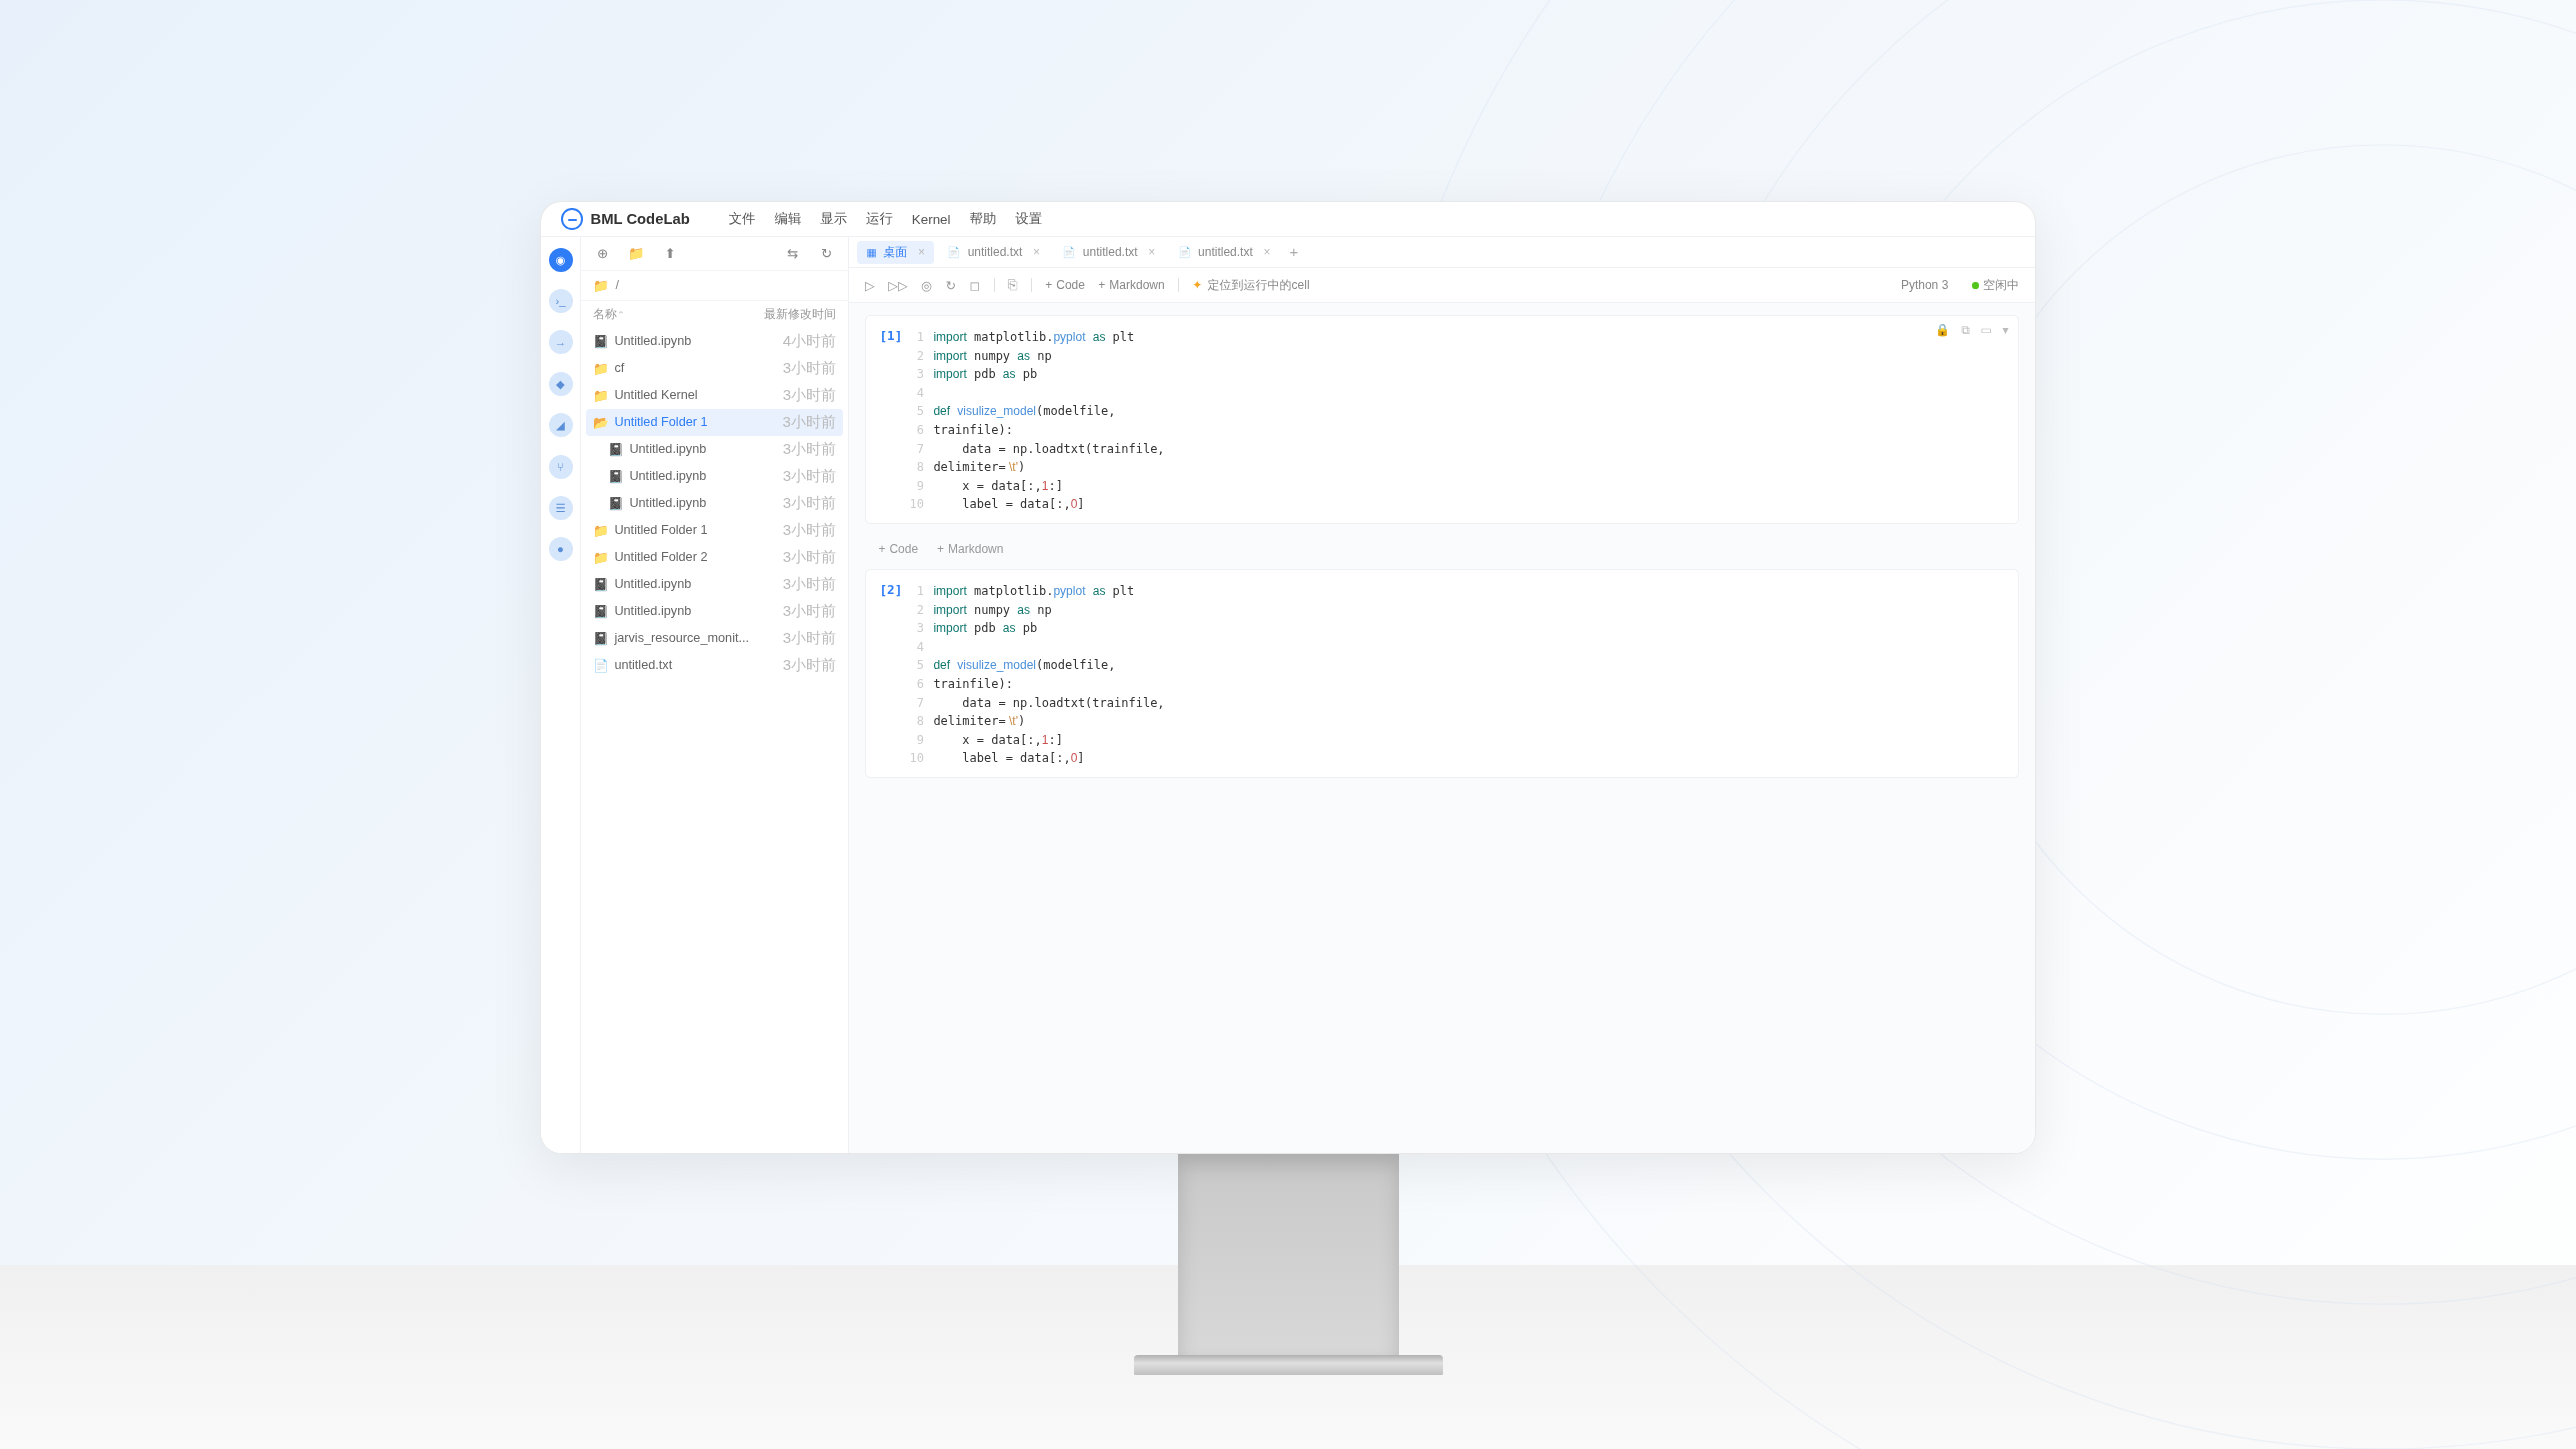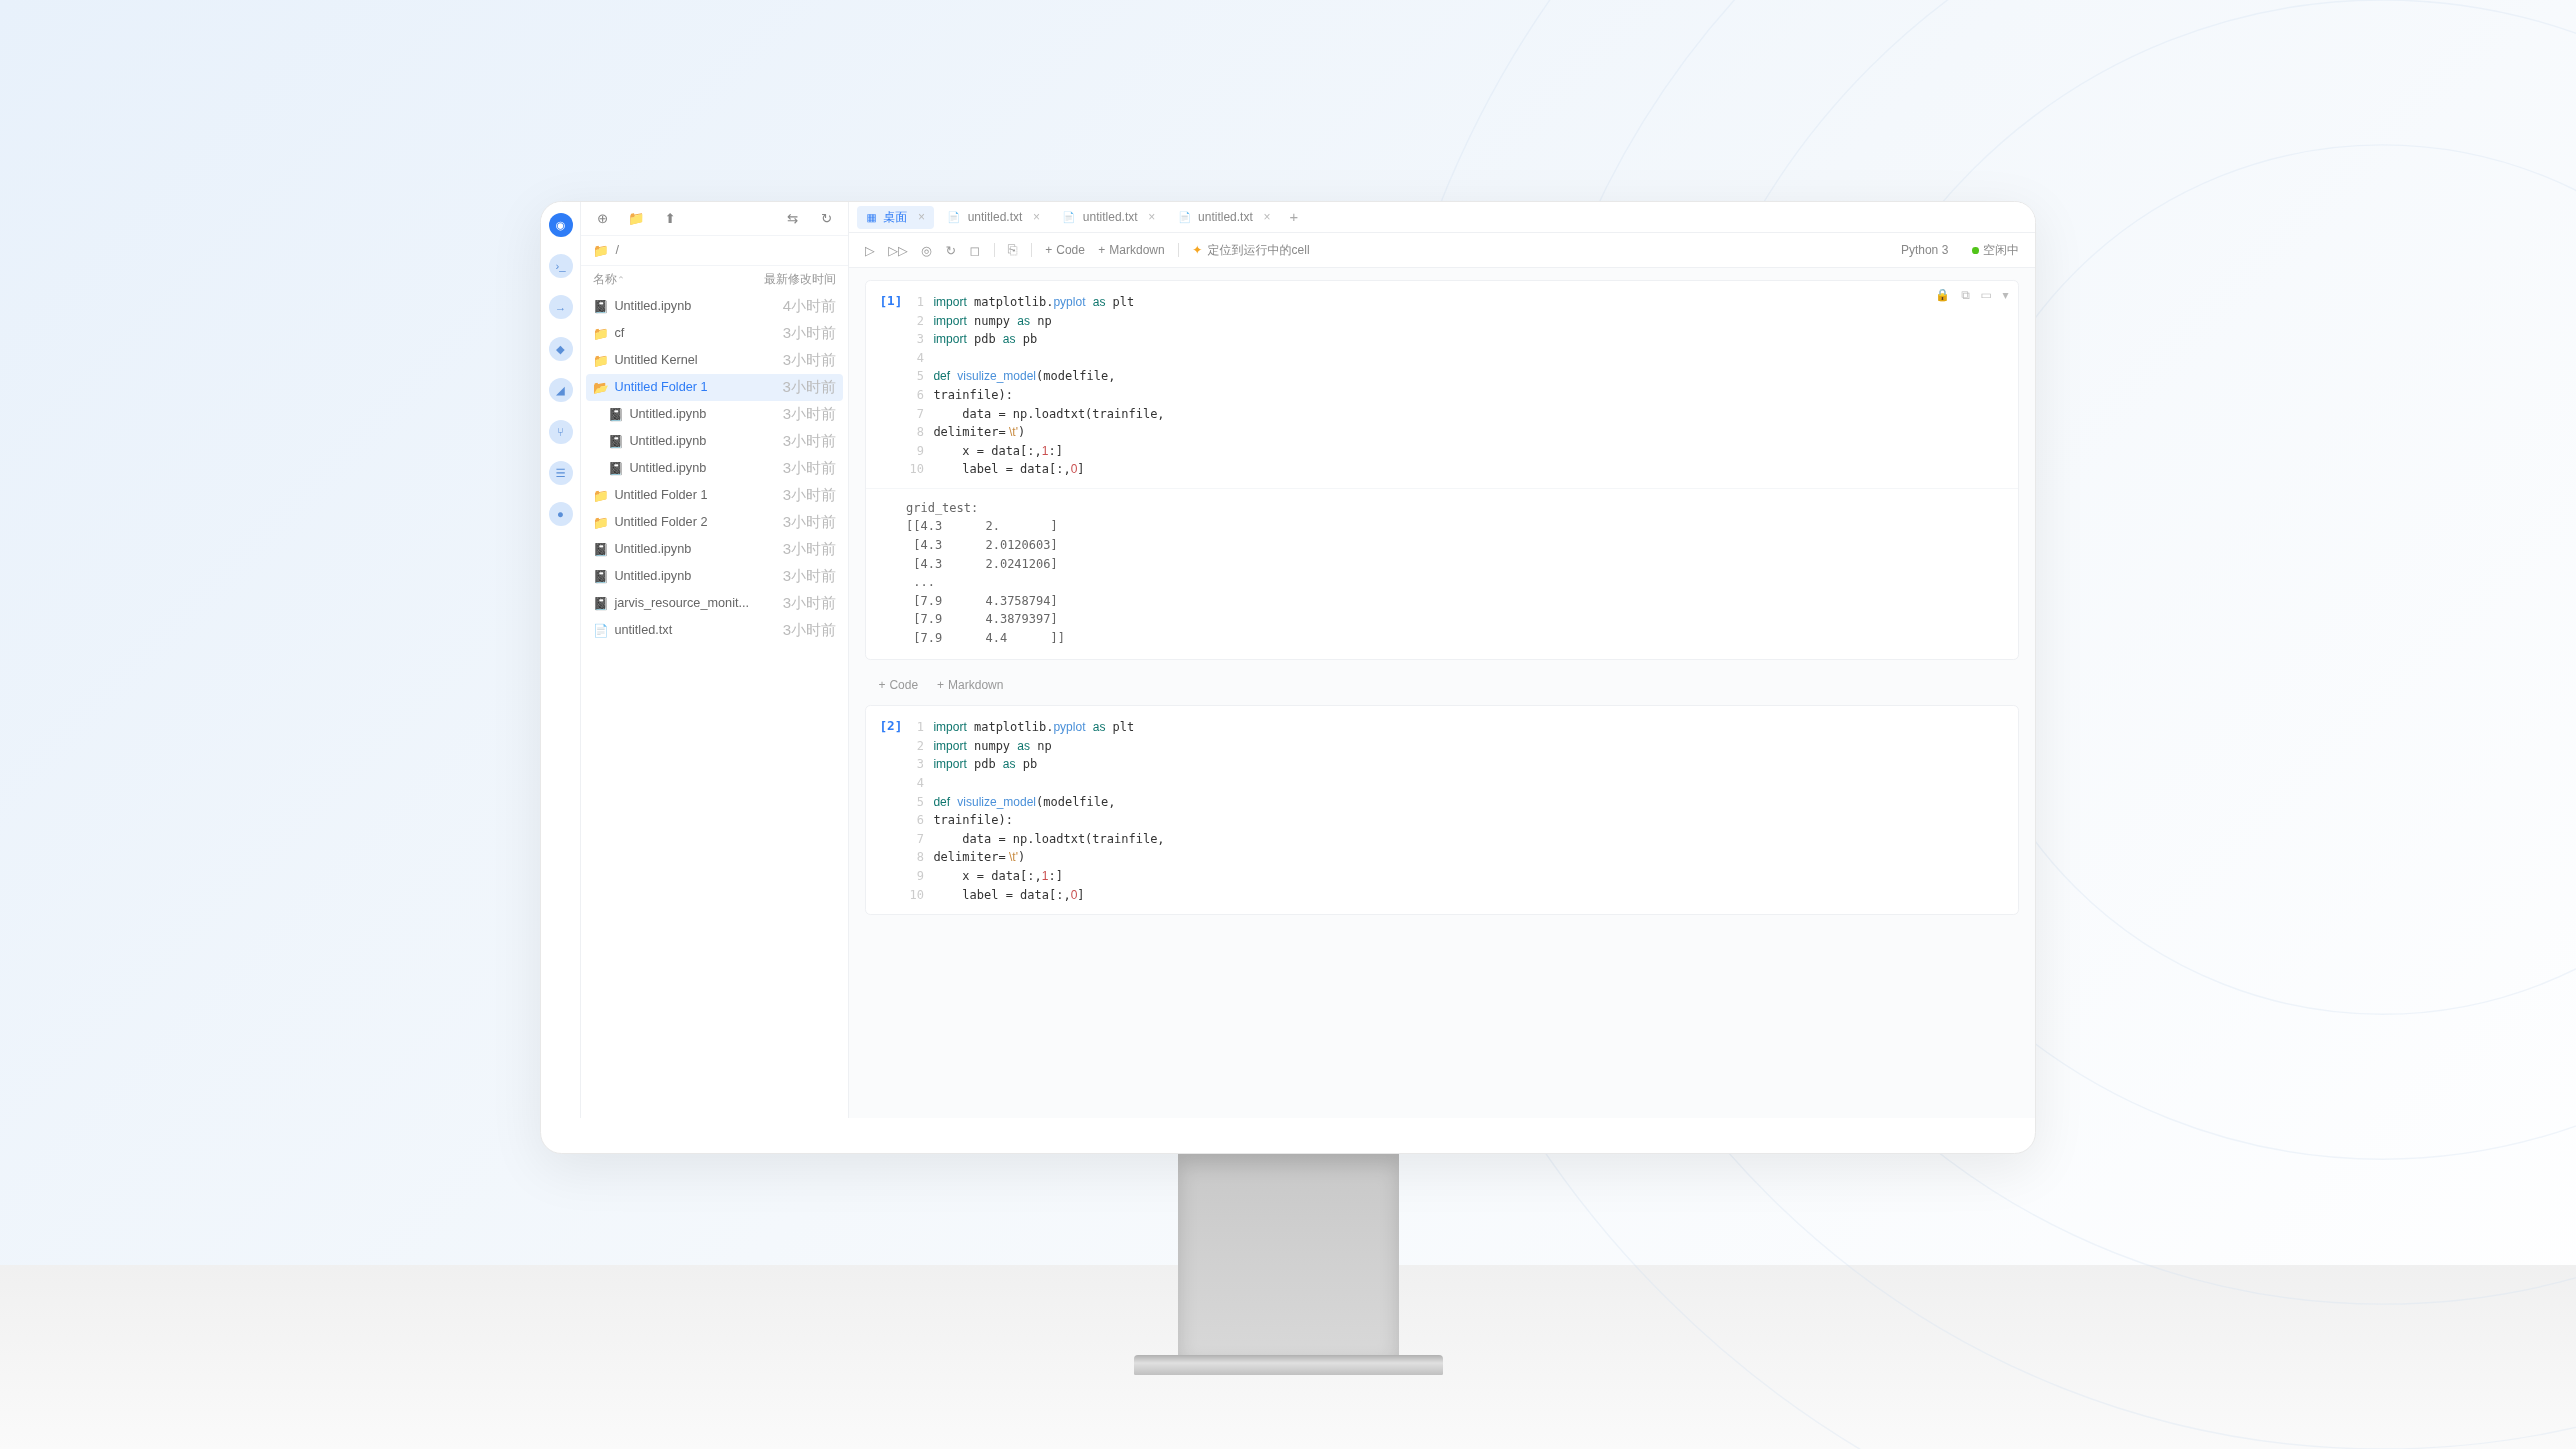--- a/index.html
+++ b/index.html
@@ -89,20 +89,33 @@
         <circle cx="900" cy="400" r="500"></circle>
         <circle cx="900" cy="400" r="600"></circle>
         <circle cx="900" cy="400" r="700"></circle>
       </g>
     </svg>
 </div>
 
 <div class="monitor">
 <div class="screen">
 
+<div class="menubar">
+  <div class="logo">
+    <div class="logo-icon"></div>
+    <span class="logo-text">BML CodeLab</span>
+  </div>
+  <span class="menu-item">文件</span>
+  <span class="menu-item">编辑</span>
+  <span class="menu-item">显示</span>
+  <span class="menu-item">运行</span>
+  <span class="menu-item">Kernel</span>
+  <span class="menu-item">帮助</span>
+  <span class="menu-item">设置</span>
+</div>
 
 <div class="workspace">
 
 <div class="rail">
   <div class="rail-btn rail-active">◉</div>
   <div class="rail-btn rail-inactive">›_</div>
   <div class="rail-btn rail-inactive">→</div>
   <div class="rail-btn rail-inactive">◆</div>
   <div class="rail-btn rail-inactive">◢</div>
   <div class="rail-btn rail-inactive">⑂</div>
@@ -265,28 +278,20 @@
 <span class="kw">import</span> numpy <span class="kw">as</span> np
 <span class="kw">import</span> pdb <span class="kw">as</span> pb
 
 <span class="kw">def</span> <span class="fn">visulize_model</span>(modelfile,
 trainfile):
     data = np.loadtxt(trainfile,
 delimiter=<span class="str"> \t'</span>)
     x = data[:,<span class="num">1</span>:]
     label = data[:,<span class="num">0</span>]</div>
       </div>
-      <div class="cell-output">grid_test:
-[[4.3      2.       ]
- [4.3      2.0120603]
- [4.3      2.0241206]
- ...
- [7.9      4.3758794]
- [7.9      4.3879397]
- [7.9      4.4      ]]</div>
     </div>
 
     <div class="between">
       <span class="between-btn">+ <span>Code</span></span>
       <span class="between-btn">+ <span>Markdown</span></span>
     </div>
 
     <div class="cell">
       <div class="cell-body">
         <div class="prompt">[2]</div>

